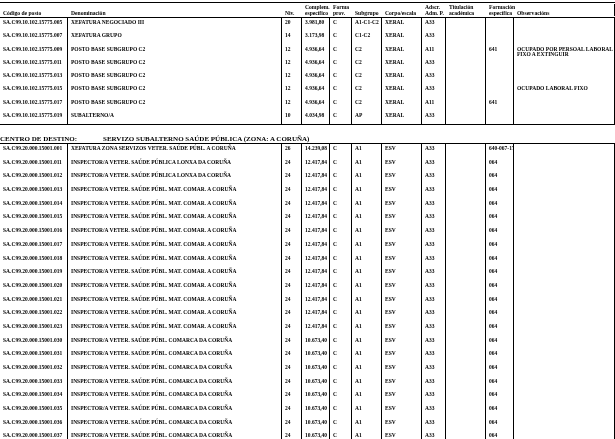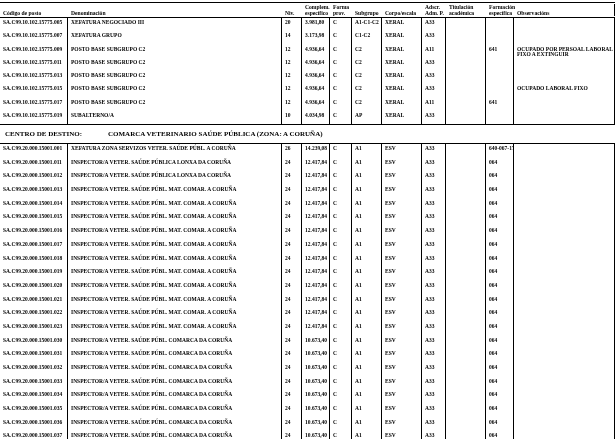--- a/index.html
+++ b/index.html
@@ -28,21 +28,21 @@
   .col-subgrupo{width:30px;white-space:nowrap;}
   .col-corpo{width:40px;}
   .col-adscr{width:24px;}
   .col-titulacion{width:40px;}
   .col-formacion{width:28px;white-space:nowrap;}
   .col-obs{width:101px;}
   .hcell.col-obs,.cell.col-obs{border-right:1px solid #000;}
   .hcell{border-right:none;}
 
   
-  .centro{display:flex;align-items:center;height:18px;padding-left:5px;}
+  .centro{display:flex;align-items:flex-end;height:18px;}
   .centro .lbl{font-size:7px;width:103px;}
   .centro .val{font-size:7px;}
 </style>
 </head>
 <body>
 
 <div class="doc">
 
   <div class="thead" id="thead">
       <div class="hcell col-code">
@@ -193,21 +193,21 @@
         <div class="cell col-corpo">XERAL</div>
         <div class="cell col-adscr">A33</div>
         <div class="cell col-titulacion"></div>
         <div class="cell col-formacion"></div>
         <div class="cell col-obs"></div>
       </div>
     </div>
 
   <div class="centro">
     <span class="lbl">CENTRO DE DESTINO:</span>
-    <span class="val">COMARCA VETERINARIO SAÚDE PÚBLICA (ZONA: A CORUÑA)</span>
+    <span class="val">SERVIZO SUBALTERNO SAÚDE PÚBLICA (ZONA: A CORUÑA)</span>
   </div>
 
   <div class="tbl tbl2 open-bottom s2" id="section2">
       <div class="row">
         <div class="cell col-code">SA.C99.20.000.15001.001</div>
         <div class="cell col-denom">XEFATURA ZONA SERVIZOS VETER. SAÚDE PÚBL. A CORUÑA</div>
         <div class="cell col-niv">26</div>
         <div class="cell col-complem">14.239,08</div>
         <div class="cell col-forma">C</div>
         <div class="cell col-subgrupo">A1</div>

